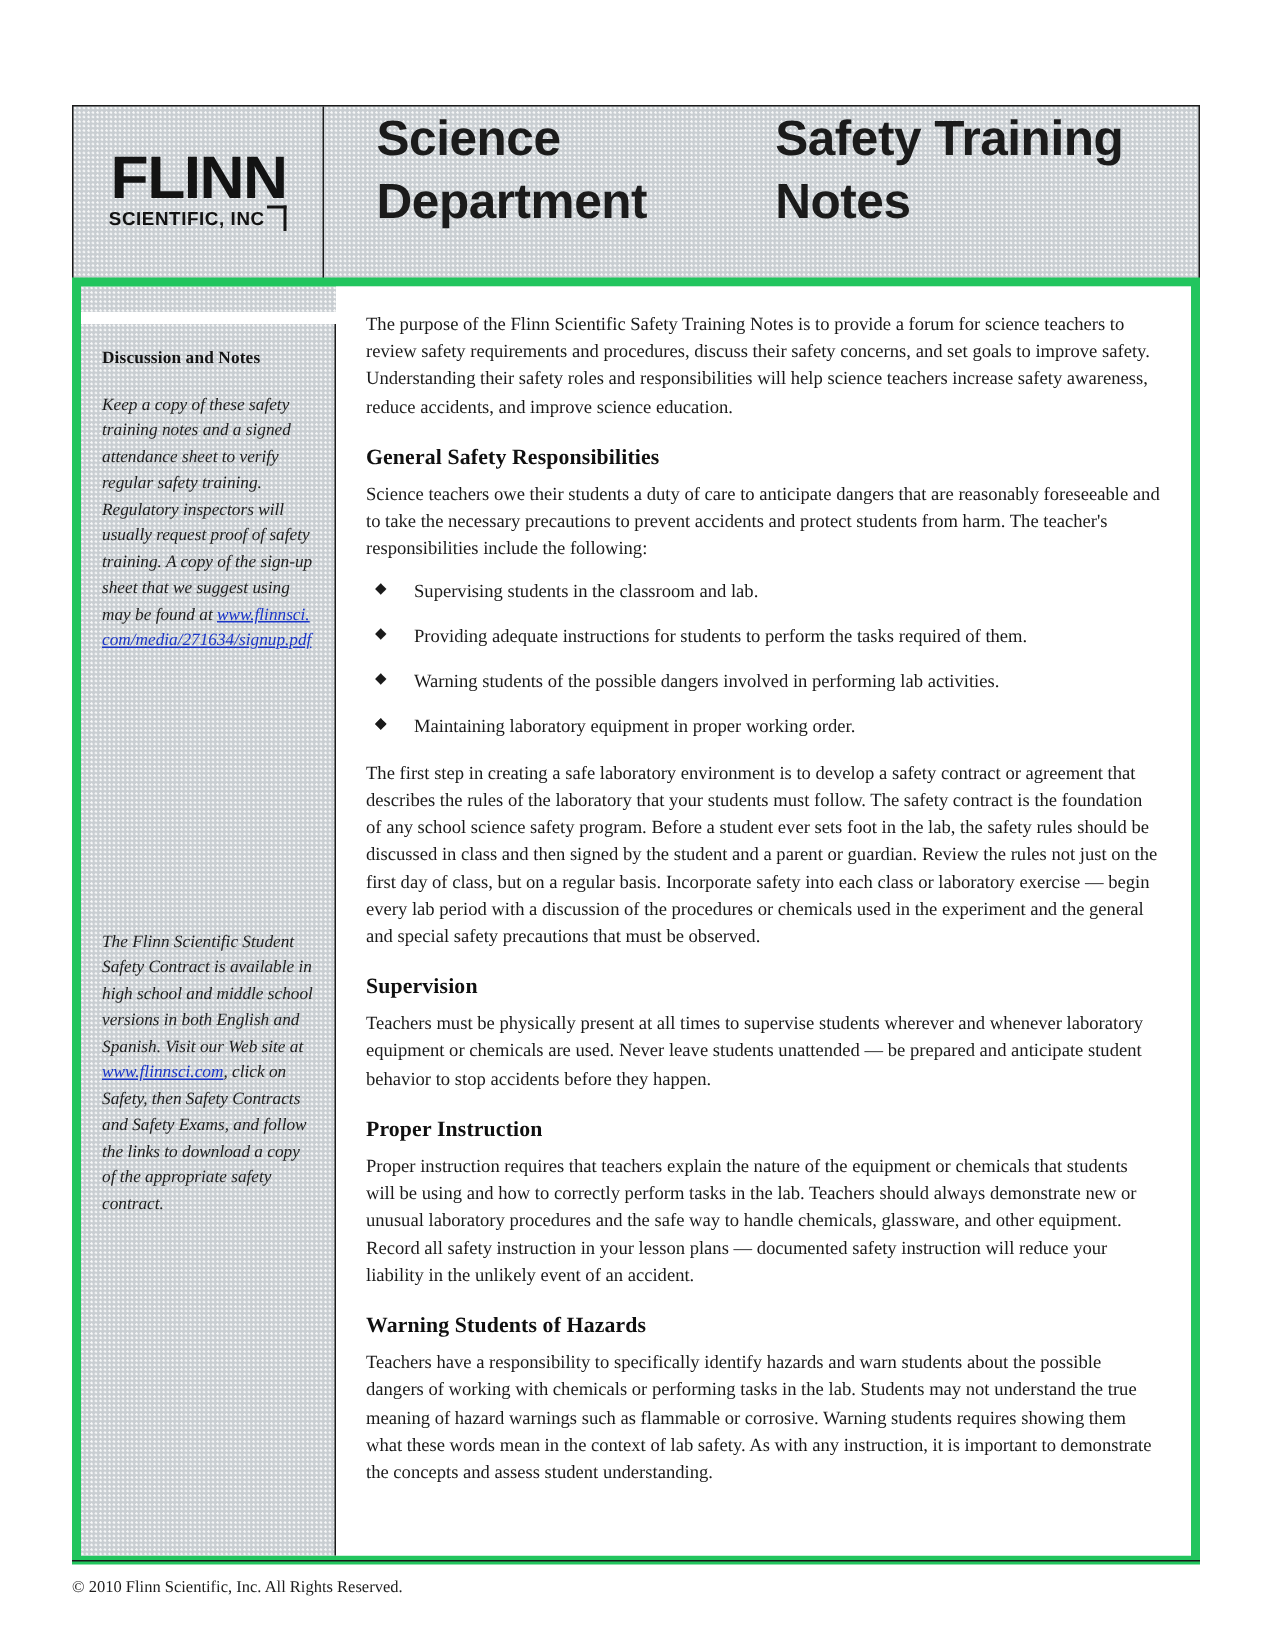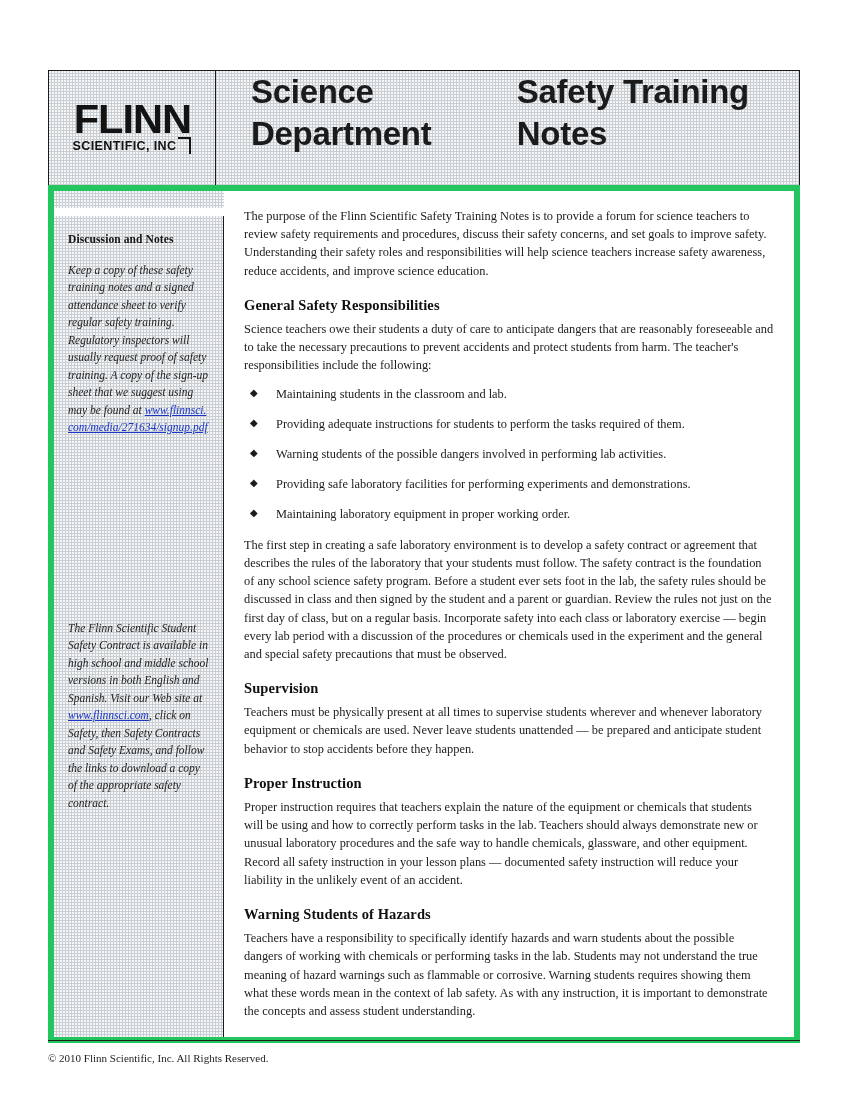--- a/index.html
+++ b/index.html
@@ -258,24 +258,24 @@
 
       <p class="sidebar-note second"><span>The Flinn Scientific Student Safety Contract is available in high school and middle school versions in both English and Spanish. Visit our Web site at </span><a class="sidebar-link" href="#">www.flinnsci.com</a><span>, click on Safety, then Safety Contracts and Safety Exams, and follow the links to download a copy of the appropriate safety contract.</span></p>
     </div>
 
     <div class="main">
       <p class="doc-p">The purpose of the Flinn Scientific Safety Training Notes is to provide a forum for science teachers to review safety requirements and procedures, discuss their safety concerns, and set goals to improve safety. Understanding their safety roles and responsibilities will help science teachers increase safety awareness, reduce accidents, and improve science education.</p>
 
       <h2 class="doc-h2">General Safety Responsibilities</h2>
       <p class="doc-p">Science teachers owe their students a duty of care to anticipate dangers that are reasonably foreseeable and to take the necessary precautions to prevent accidents and protect students from harm. The teacher's responsibilities include the following:</p>
       <ul class="doc-list">
-        <li><span class="bullet-glyph">◆</span><span>Maintaining students in the classroom and lab.</span></li>
+        <li><span class="bullet-glyph">◆</span><span>Supervising students in the classroom and lab.</span></li>
         <li><span class="bullet-glyph">◆</span><span>Providing adequate instructions for students to perform the tasks required of them.</span></li>
         <li><span class="bullet-glyph">◆</span><span>Warning students of the possible dangers involved in performing lab activities.</span></li>
-        <li><span class="bullet-glyph">◆</span><span>Providing safe laboratory facilities for performing experiments and demonstrations.</span></li>
+        <li><span class="bullet-glyph">◆</span></li>
         <li><span class="bullet-glyph">◆</span><span>Maintaining laboratory equipment in proper working order.</span></li>
       </ul>
 
       <p class="doc-p">The first step in creating a safe laboratory environment is to develop a safety contract or agreement that describes the rules of the laboratory that your students must follow. The safety contract is the foundation of any school science safety program. Before a student ever sets foot in the lab, the safety rules should be discussed in class and then signed by the student and a parent or guardian. Review the rules not just on the first day of class, but on a regular basis. Incorporate safety into each class or laboratory exercise — begin every lab period with a discussion of the procedures or chemicals used in the experiment and the general and special safety precautions that must be observed.</p>
 
       <h2 class="doc-h2">Supervision</h2>
       <p class="doc-p">Teachers must be physically present at all times to supervise students wherever and whenever laboratory equipment or chemicals are used. Never leave students unattended — be prepared and anticipate student behavior to stop accidents before they happen.</p>
 
       <h2 class="doc-h2">Proper Instruction</h2>
       <p class="doc-p">Proper instruction requires that teachers explain the nature of the equipment or chemicals that students will be using and how to correctly perform tasks in the lab. Teachers should always demonstrate new or unusual laboratory procedures and the safe way to handle chemicals, glassware, and other equipment. Record all safety instruction in your lesson plans — documented safety instruction will reduce your liability in the unlikely event of an accident.</p>

